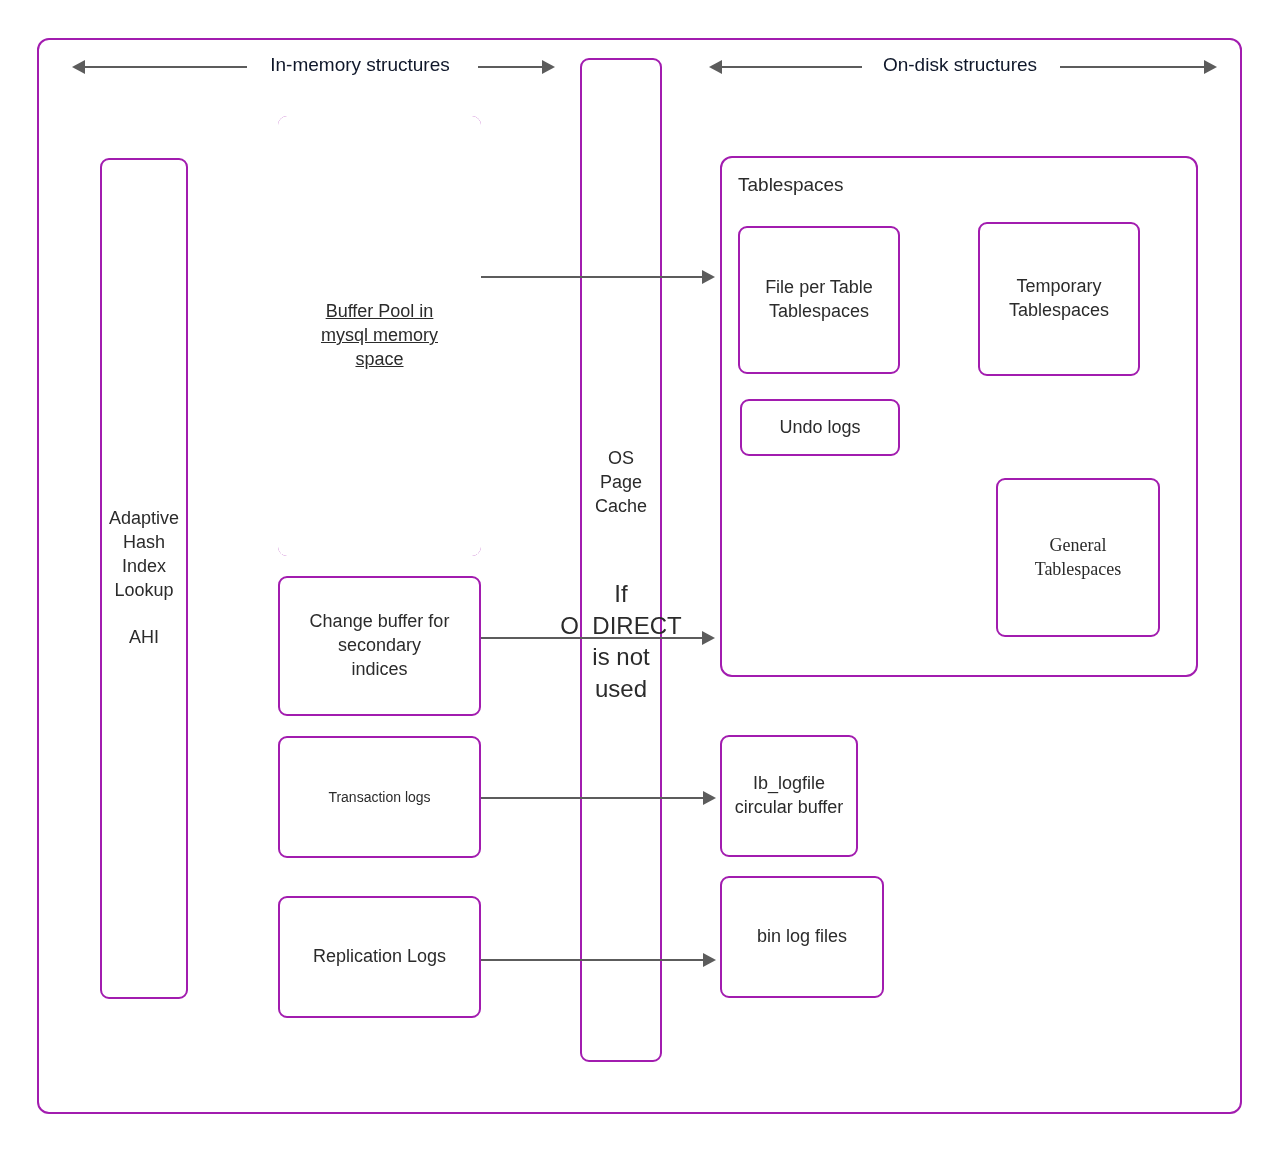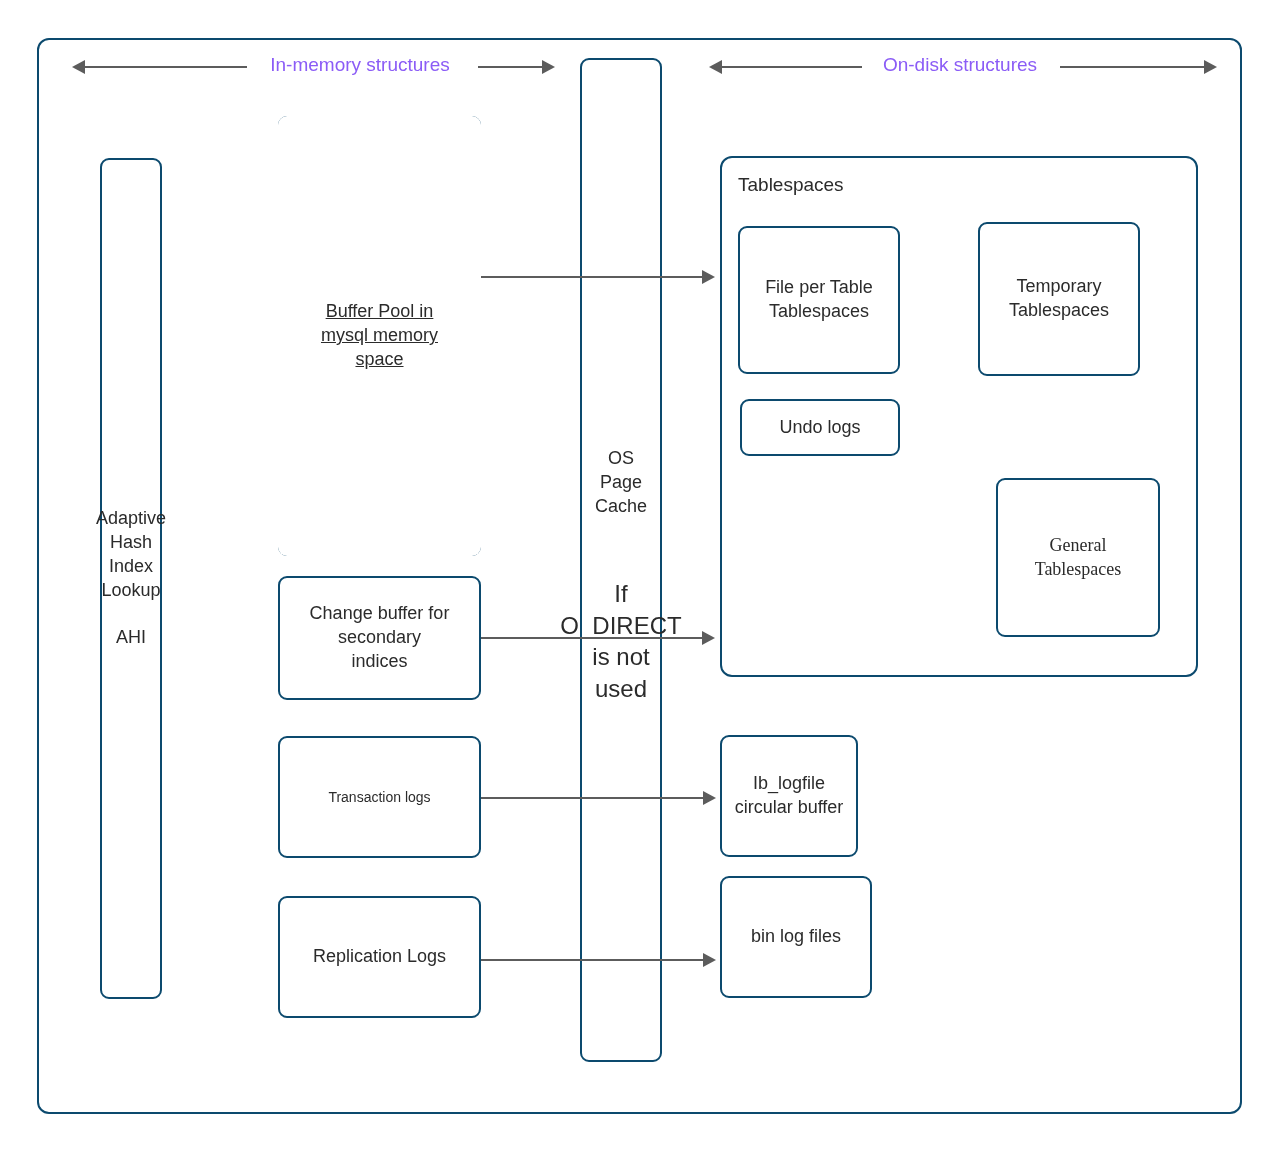--- a/index.html
+++ b/index.html
@@ -15,21 +15,21 @@
   #canvas {
     position: relative;
     width: 1280px;
     height: 1160px;
     background: #ffffff;
     overflow: hidden;
   }
   .box {
     position: absolute;
     box-sizing: border-box;
-    border: 2px solid #0c4a6e;
+    border: 2px solid #a21caf;
     border-radius: 9px;
     background: #ffffff;
     display: flex;
     align-items: center;
     justify-content: center;
     text-align: center;
     line-height: 1.32;
     color: #2b2b2b;
     white-space: pre-line;
   }
@@ -69,21 +69,21 @@
     position: absolute;
     width: 0;
     height: 0;
     border-top: 7px solid transparent;
     border-bottom: 7px solid transparent;
     border-right: 13px solid #5c5c5c;
   }
   .hdr-label {
     position: absolute;
     text-align: center;
-    color: #8b5cf6;
+    color: #0f172a;
     white-space: nowrap;
   }
 </style>
 </head>
 <body>
 
 <div id="canvas">
 
   <div class="box frame" style="left:37px; top:38px; width:1205px; height:1076px;"></div>
 
@@ -92,37 +92,37 @@
   <div class="hdr-label" style="left:255px; top:54px; width:210px; font-size:19px;">In-memory structures</div>
   <div class="hline" style="left:478px; top:66px; width:65px;"></div>
   <div class="arrowhead-r" style="left:542px; top:60px;"></div>
 
   <div class="hline" style="left:722px; top:66px; width:140px;"></div>
   <div class="arrowhead-l" style="left:709px; top:60px;"></div>
   <div class="hdr-label" style="left:875px; top:54px; width:170px; font-size:19px;">On-disk structures</div>
   <div class="hline" style="left:1060px; top:66px; width:145px;"></div>
   <div class="arrowhead-r" style="left:1204px; top:60px;"></div>
 
-  <div class="box nolimit" style="left:100px; top:158px; width:62px; height:841px; font-size:18px;">
+  <div class="box nolimit" style="left:100px; top:158px; width:88px; height:841px; font-size:18px;">
     <span style="width:120px;">Adaptive
 Hash
 Index
 Lookup
 
 AHI</span>
   </div>
 
   <div class="box" style="left:278px; top:116px; width:203px; height:440px; font-size:18px;"></div>
   <div class="box" style="left:278px; top:116px; width:203px; height:440px; border:none; font-size:18px;text-decoration:underline;">
     <span style="display:block; width:180px;">Buffer Pool in
 mysql memory
 space</span>
   </div>
 
-  <div class="box" style="left:278px; top:576px; width:203px; height:124px; font-size:18px;">
+  <div class="box" style="left:278px; top:576px; width:203px; height:140px; font-size:18px;">
     <span style="display:block; width:190px;">Change buffer for
 secondary
 indices</span>
   </div>
 
   <div class="box" style="left:278px; top:736px; width:203px; height:122px; font-size:14px;">
     <span>Transaction logs</span>
   </div>
 
   <div class="box" style="left:278px; top:896px; width:203px; height:122px; font-size:18px;">
@@ -159,21 +159,21 @@
   <div class="box" style="left:996px; top:478px; width:164px; height:159px; font-size:18px;">
     <span style="display:block; width:162px;font-family:Liberation Serif, serif;">General
 Tablespaces</span>
   </div>
 
   <div class="box" style="left:720px; top:735px; width:138px; height:122px; font-size:18px;">
     <span style="display:block; width:158px;">Ib_logfile
 circular buffer</span>
   </div>
 
-  <div class="box" style="left:720px; top:876px; width:152px; height:122px; font-size:18px;">
+  <div class="box" style="left:720px; top:876px; width:164px; height:122px; font-size:18px;">
     <span>bin log files</span>
   </div>
 
   <div class="hline" style="left:481px; top:276px; width:222px;"></div>
   <div class="arrowhead-r" style="left:702px; top:270px;"></div>
 
   <div class="hline" style="left:481px; top:637px; width:222px;"></div>
   <div class="arrowhead-r" style="left:702px; top:631px;"></div>
 
   <div class="hline" style="left:481px; top:797px; width:223px;"></div>

